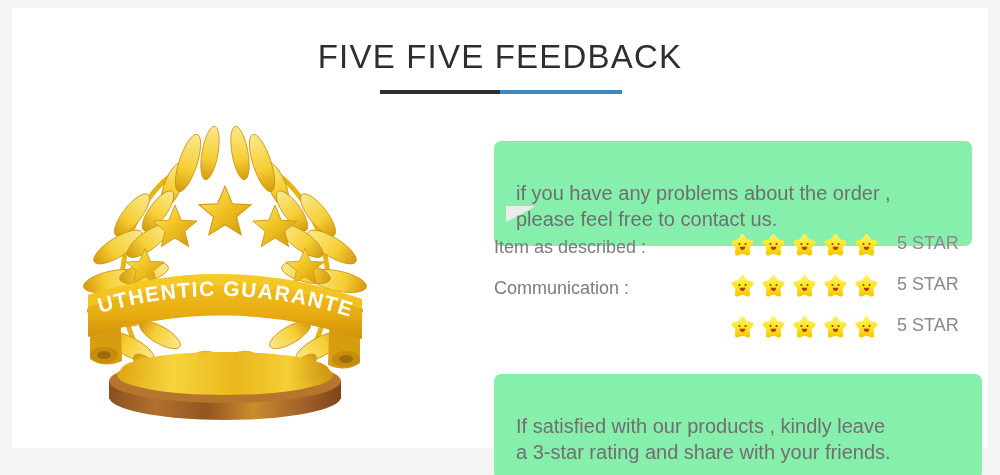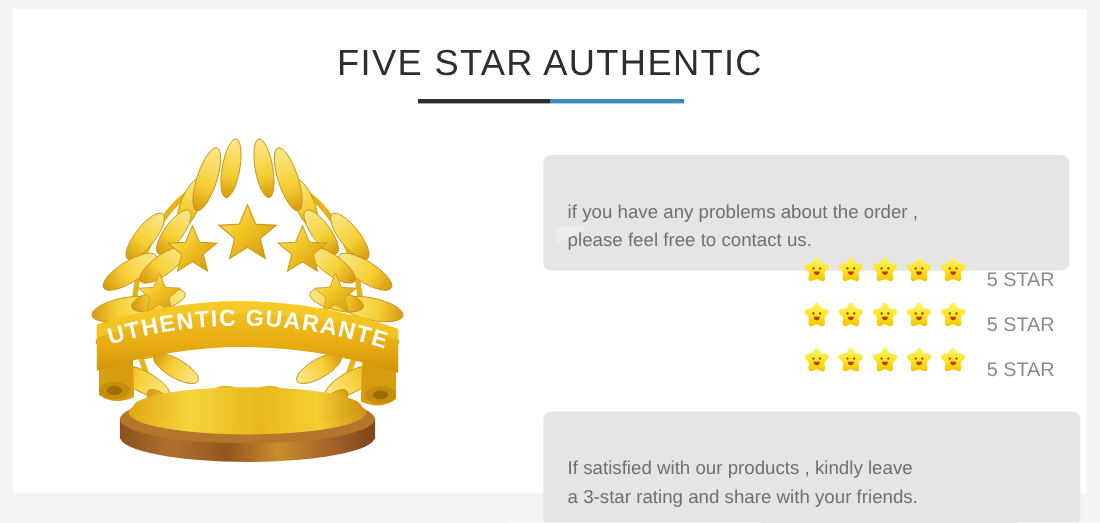--- a/index.html
+++ b/index.html
@@ -80,24 +80,24 @@
   #right-col {
     position: absolute;
     left: 470px;
     top: 118px;
     width: 500px;
     height: 310px;
   }
 
   .bubble {
     position: absolute;
-    background: #e5e5e5;
+    background: #86efac;
     border-radius: 7px;
     color: #6f6f6f;
-    font-size: 17px;
+    font-size: 20px;
     line-height: 26px;
     padding: 13px 18px 14px 22px;
     box-sizing: border-box;
     white-space: pre-line;
   }
   #bubble-top {
     left: 12px;
     top: 15px;
     width: 478px;
   }
@@ -140,34 +140,34 @@
     position: absolute;
     left: 235px;
     top: 0;
     display: flex;
     gap: 4px;
   }
   .rating-stars svg { display: block; }
   .rating-value {
     position: absolute;
     left: 403px;
-    top: 12px;
+    top: 1px;
     font-size: 18px;
     color: #8a8a8a;
     white-space: nowrap;
   }
 </style>
 </head>
 <body>
 
 <div id="page">
   <div id="panel">
 
     <div id="title-block">
-      <div id="page-title">FIVE STAR AUTHENTIC</div>
+      <div id="page-title">FIVE FIVE FEEDBACK</div>
     </div>
     <div id="title-rule">
       <div id="title-rule-dark"></div>
       <div id="title-rule-blue"></div>
     </div>
 
     <div id="emblem">
       <svg width="330" height="300" viewBox="0 0 330 300" xmlns="http://www.w3.org/2000/svg">
         <defs>
           <linearGradient id="gGold" x1="0" y1="0" x2="0" y2="1">
@@ -328,20 +328,21 @@
 
       <div id="bubble-top" class="bubble">
         <span>if you have any problems about the order ,
 please feel free to contact us.</span>
       </div>
       <div id="bubble-tail"></div>
 
       <div id="ratings">
 
         <div class="rating-row">
+          <span class="rating-label">Item as described :</span>
           <span class="rating-stars">
             <svg width="27" height="27" viewBox="0 0 32 32">
                 <defs>
                   <linearGradient id="sg1" x1="0" y1="0" x2="0" y2="1">
                     <stop offset="0%" stop-color="#fff46a"></stop>
                     <stop offset="55%" stop-color="#ffe21f"></stop>
                     <stop offset="100%" stop-color="#f5c400"></stop>
                   </linearGradient>
                 </defs>
                 <path d="M16 2.5 C17.3 2.5 18.2 3.5 19.6 6.2 C20.5 8 21 8.5 23 8.8 C27 9.4 28.6 10.2 29 11.6 C29.4 13 28.6 14.2 26 16.6 C24.5 18 24.2 18.7 24.6 21.2 C25.2 25.1 25 26.6 23.8 27.5 C22.6 28.4 21.2 28 18.2 26.5 C16.4 25.6 15.6 25.6 13.8 26.5 C10.8 28 9.4 28.4 8.2 27.5 C7 26.6 6.8 25.1 7.4 21.2 C7.8 18.7 7.5 18 6 16.6 C3.4 14.2 2.6 13 3 11.6 C3.4 10.2 5 9.4 9 8.8 C11 8.5 11.5 8 12.4 6.2 C13.8 3.5 14.7 2.5 16 2.5 Z" fill="url(#sg1)"></path>
@@ -371,20 +372,21 @@
                 <path d="M16 2.5 C17.3 2.5 18.2 3.5 19.6 6.2 C20.5 8 21 8.5 23 8.8 C27 9.4 28.6 10.2 29 11.6 C29.4 13 28.6 14.2 26 16.6 C24.5 18 24.2 18.7 24.6 21.2 C25.2 25.1 25 26.6 23.8 27.5 C22.6 28.4 21.2 28 18.2 26.5 C16.4 25.6 15.6 25.6 13.8 26.5 C10.8 28 9.4 28.4 8.2 27.5 C7 26.6 6.8 25.1 7.4 21.2 C7.8 18.7 7.5 18 6 16.6 C3.4 14.2 2.6 13 3 11.6 C3.4 10.2 5 9.4 9 8.8 C11 8.5 11.5 8 12.4 6.2 C13.8 3.5 14.7 2.5 16 2.5 Z" fill="url(#sg1)"></path>
                 <circle cx="12.4" cy="14.2" r="1.25" fill="#6b4a00"></circle>
                 <circle cx="19.6" cy="14.2" r="1.25" fill="#6b4a00"></circle>
                 <path d="M12.6 17.6 L19.4 17.6 Q18.6 21.4 16 21.4 Q13.4 21.4 12.6 17.6 Z" fill="#b03a1a"></path>
               </svg>
           </span>
           <span class="rating-value">5 STAR</span>
         </div>
 
         <div class="rating-row">
+          <span class="rating-label">Communication :</span>
           <span class="rating-stars">
             <svg width="27" height="27" viewBox="0 0 32 32">
                 <path d="M16 2.5 C17.3 2.5 18.2 3.5 19.6 6.2 C20.5 8 21 8.5 23 8.8 C27 9.4 28.6 10.2 29 11.6 C29.4 13 28.6 14.2 26 16.6 C24.5 18 24.2 18.7 24.6 21.2 C25.2 25.1 25 26.6 23.8 27.5 C22.6 28.4 21.2 28 18.2 26.5 C16.4 25.6 15.6 25.6 13.8 26.5 C10.8 28 9.4 28.4 8.2 27.5 C7 26.6 6.8 25.1 7.4 21.2 C7.8 18.7 7.5 18 6 16.6 C3.4 14.2 2.6 13 3 11.6 C3.4 10.2 5 9.4 9 8.8 C11 8.5 11.5 8 12.4 6.2 C13.8 3.5 14.7 2.5 16 2.5 Z" fill="url(#sg1)"></path>
                 <circle cx="12.4" cy="14.2" r="1.25" fill="#6b4a00"></circle>
                 <circle cx="19.6" cy="14.2" r="1.25" fill="#6b4a00"></circle>
                 <path d="M12.6 17.6 L19.4 17.6 Q18.6 21.4 16 21.4 Q13.4 21.4 12.6 17.6 Z" fill="#b03a1a"></path>
               </svg>
             <svg width="27" height="27" viewBox="0 0 32 32">
                 <path d="M16 2.5 C17.3 2.5 18.2 3.5 19.6 6.2 C20.5 8 21 8.5 23 8.8 C27 9.4 28.6 10.2 29 11.6 C29.4 13 28.6 14.2 26 16.6 C24.5 18 24.2 18.7 24.6 21.2 C25.2 25.1 25 26.6 23.8 27.5 C22.6 28.4 21.2 28 18.2 26.5 C16.4 25.6 15.6 25.6 13.8 26.5 C10.8 28 9.4 28.4 8.2 27.5 C7 26.6 6.8 25.1 7.4 21.2 C7.8 18.7 7.5 18 6 16.6 C3.4 14.2 2.6 13 3 11.6 C3.4 10.2 5 9.4 9 8.8 C11 8.5 11.5 8 12.4 6.2 C13.8 3.5 14.7 2.5 16 2.5 Z" fill="url(#sg1)"></path>
                 <circle cx="12.4" cy="14.2" r="1.25" fill="#6b4a00"></circle>

